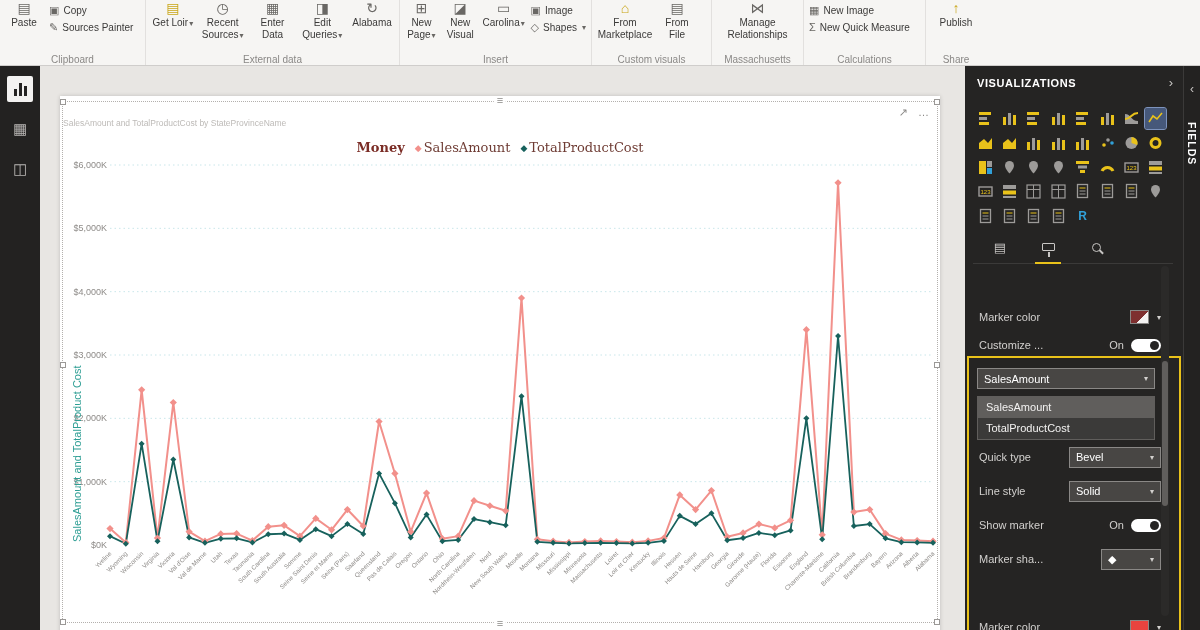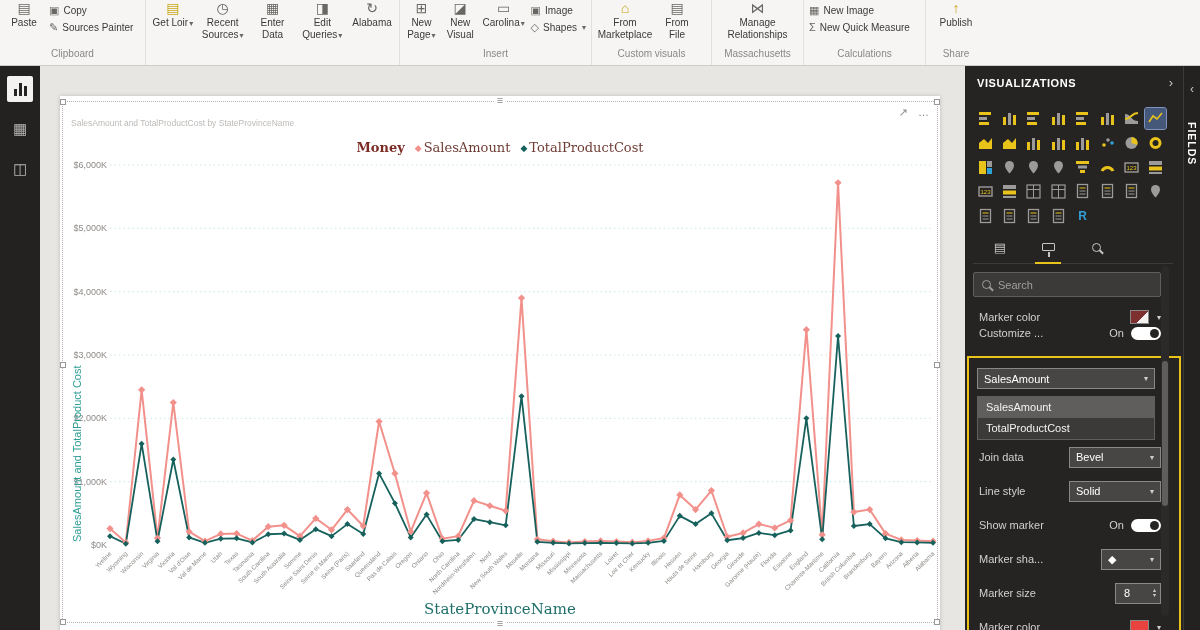--- a/index.html
+++ b/index.html
@@ -3,21 +3,21 @@
 <meta charset="utf-8">
 <style>
   * { box-sizing: border-box; margin: 0; padding: 0; }
   html,body { width:1200px; height:630px; overflow:hidden; }
   body { font-family:"Liberation Sans",sans-serif; background:#e8e6e3; position:relative; }
 
   
   .ribbon { position:absolute; left:0; top:0; width:1200px; height:66px; background:#f6f5f3; border-bottom:1px solid #cfcdcb; z-index:5; }
   .rgroup { position:absolute; top:0; bottom:0; border-right:1px solid #e2e0de; display:flex; flex-direction:column; }
   .rg-items { flex:1; display:flex; align-items:flex-start; padding:1px 5px; gap:6px; }
-  .rg-label { text-align:center; font-size:10px; color:#8a8886; padding-bottom:6px; }
+  .rg-label { text-align:center; font-size:10px; color:#8a8886; padding-bottom:0; }
   .bigbtn { display:flex; flex-direction:column; align-items:center; text-align:center; font-size:10px; color:#3b3a39; width:46px; cursor:default; }
   .bigbtn .ri { font-size:14px; line-height:15px; color:#696764; }
   .ri.yellow { color:#c9a618; }
   .blabel { line-height:11.5px; margin-top:1px; }
   .chev { font-size:8px; color:#696764; margin-left:1px; }
   .stack { display:flex; flex-direction:column; gap:4px; padding-top:3px; }
   .smallbtn { display:flex; align-items:center; gap:4px; font-size:10px; color:#3b3a39; white-space:nowrap; }
   .ri-s { font-size:11px; color:#696764; }
 
   
@@ -27,21 +27,21 @@
   .bars-glyph { display:flex; gap:2px; align-items:flex-end; height:13px; }
   .bars-glyph i { display:block; width:3px; background:#252423; }
 
   
   .canvas { position:absolute; left:40px; top:66px; width:925px; height:564px; background:#e8e6e3; }
   .page { position:absolute; left:20px; top:30px; width:880px; height:545px; background:#ffffff; box-shadow:0 0 4px rgba(0,0,0,.18); }
   .visual { position:absolute; left:2px; top:5px; width:876px; height:522px; border:1px dotted #b3b0ad; background:#fff; }
   .hnd { position:absolute; width:6px; height:6px; background:#fff; border:1px solid #9a9896; z-index:3; }
   .grip { position:absolute; left:50%; transform:translateX(-50%); color:#8a8886; font-size:11px; line-height:9px; background:#fff; padding:0 3px; z-index:3; }
   .vis-actions { position:absolute; right:8px; top:4px; display:flex; gap:10px; color:#8a8886; font-size:11px; z-index:3; }
-  .vis-header-title { position:absolute; left:8px; top:16px; font-size:8.5px; color:#bdbab7; }
+  .vis-header-title { position:absolute; left:0; top:16px; font-size:8.5px; color:#bdbab7; }
   .legend { position:absolute; left:0; right:0; top:38px; display:flex; justify-content:center; align-items:center; gap:10px; font-family:"DejaVu Serif",serif; font-size:13px; }
   .legend-title { font-weight:bold; color:#7b2d26;text-align:center; }
   .legend-item { display:flex; align-items:center; gap:2px; color:#6e3b33; }
   .legend-item .dia { font-size:9px; }
   .ytitle { position:absolute; left:8px; top:70px; height:370px; writing-mode:vertical-rl; transform:rotate(180deg); display:flex; align-items:center; color:#2e9e94; font-size:11px; }
   .xtitle { position:absolute; left:0; right:0; top:498px; text-align:center; font-family:"DejaVu Serif",serif; font-size:15px; color:#1f6e68; }
   #chart-svg { position:absolute; left:0; top:0; }
 
   
   .vizpanel { position:absolute; left:965px; top:66px; width:218px; height:564px; background:#252423; color:#d2d0ce; z-index:6; }
@@ -126,20 +126,21 @@
         </div>
       <div class="bigbtn">
           <span class="ri">◨</span>
           <span class="blabel"><span>Edit Queries</span><span class="chev">▾</span></span>
         </div>
       <div class="bigbtn">
           <span class="ri">↻</span>
           <span class="blabel">Alabama</span>
         </div>
     </div>
+    <div class="rg-label">External data</div>
   </div>
 
   <div class="rgroup" style="left:400px;width:192px">
     <div class="rg-items">
       <div class="bigbtn" style="width:38px">
           <span class="ri">⊞</span>
           <span class="blabel"><span>New Page</span><span class="chev">▾</span></span>
         </div>
       <div class="bigbtn" style="width:38px">
           <span class="ri">◪</span>
@@ -434,21 +435,20 @@
           <path d="M775.0384615384615 230.99999999999997L778.0384615384615 233.99999999999997L775.0384615384615 236.99999999999997L772.0384615384615 233.99999999999997Z" fill="#17615C"></path>
           <path d="M790.8653846153846 421L793.8653846153846 424L790.8653846153846 427L787.8653846153846 424Z" fill="#17615C"></path>
           <path d="M806.6923076923077 419.1L809.6923076923077 422.1L806.6923076923077 425.1L803.6923076923077 422.1Z" fill="#17615C"></path>
           <path d="M822.5192307692307 433.35L825.5192307692307 436.35L822.5192307692307 439.35L819.5192307692307 436.35Z" fill="#17615C"></path>
           <path d="M838.3461538461538 437.15L841.3461538461538 440.15L838.3461538461538 443.15L835.3461538461538 440.15Z" fill="#17615C"></path>
           <path d="M854.1730769230769 437.46666666666664L857.1730769230769 440.46666666666664L854.1730769230769 443.46666666666664L851.1730769230769 440.46666666666664Z" fill="#17615C"></path>
           <path d="M870 437.78333333333336L873 440.78333333333336L870 443.78333333333336L867 440.78333333333336Z" fill="#17615C"></path>
         </svg>
 
       <div class="ytitle">SalesAmount and TotalProduct Cost</div>
-      <div class="xtitle">StateProvinceName</div>
     </div>
   </div>
 </div>
 
 <div class="vizpanel">
   <div class="vp-header">
     <span class="vp-title">VISUALIZATIONS</span>
     <span class="vp-collapse">›</span>
   </div>
 
@@ -702,55 +702,51 @@
         <span>▤</span>
       </span>
     <span class="vp-tab active">
         <span class="roller"></span>
       </span>
     <span class="vp-tab">
         <span class="mag"></span>
       </span>
   </div>
 
-  <div class="searchbox">
-    <span class="mag"></span>
-    <span class="search-text">Search</span>
-  </div>
 
   <div class="fmt-row" style="top:240px">
     <span>Marker color</span>
     <span class="row-right">
       <span class="swatch split"></span>
       <span class="chev" style="color:#d2d0ce">▾</span>
     </span>
   </div>
 
   <div class="hlbox"></div>
 
-  <div class="fmt-row" style="top:256px">
+  <div class="fmt-row" style="top:268px">
     <span>Customize ...</span>
     <span class="row-right">
       <span>On</span>
       <span class="toggle"></span>
     </span>
   </div>
 
   <div class="dd wide">
     <span>SalesAmount</span>
     <span class="chev">▾</span>
   </div>
 
   <div class="listbox">
     <div class="lb-item sel">SalesAmount</div>
     <div class="lb-item">TotalProductCost</div>
   </div>
 
   <div class="fmt-row" style="top:380px">
-    <span>Join data</span>
+    <span>Quick type</span>
     <span class="dd">
       <span>Bevel</span>
       <span class="chev">▾</span>
     </span>
   </div>
 
   <div class="fmt-row" style="top:414px">
     <span>Line style</span>
     <span class="dd">
       <span>Solid</span>
@@ -767,30 +763,20 @@
   </div>
 
   <div class="fmt-row" style="top:482px">
     <span>Marker sha...</span>
     <span class="dd" style="width:60px">
       <span>◆</span>
       <span class="chev">▾</span>
     </span>
   </div>
 
-  <div class="fmt-row" style="top:516px">
-    <span>Marker size</span>
-    <span class="stepper">
-      <span>8</span>
-      <span class="steps">
-        <span>▴</span>
-        <span>▾</span>
-      </span>
-    </span>
-  </div>
 
   <div class="fmt-row" style="top:550px">
     <span>Marker color</span>
     <span class="row-right">
       <span class="swatch red"></span>
       <span class="chev" style="color:#d2d0ce">▾</span>
     </span>
   </div>
 
   <div class="vscroll">

